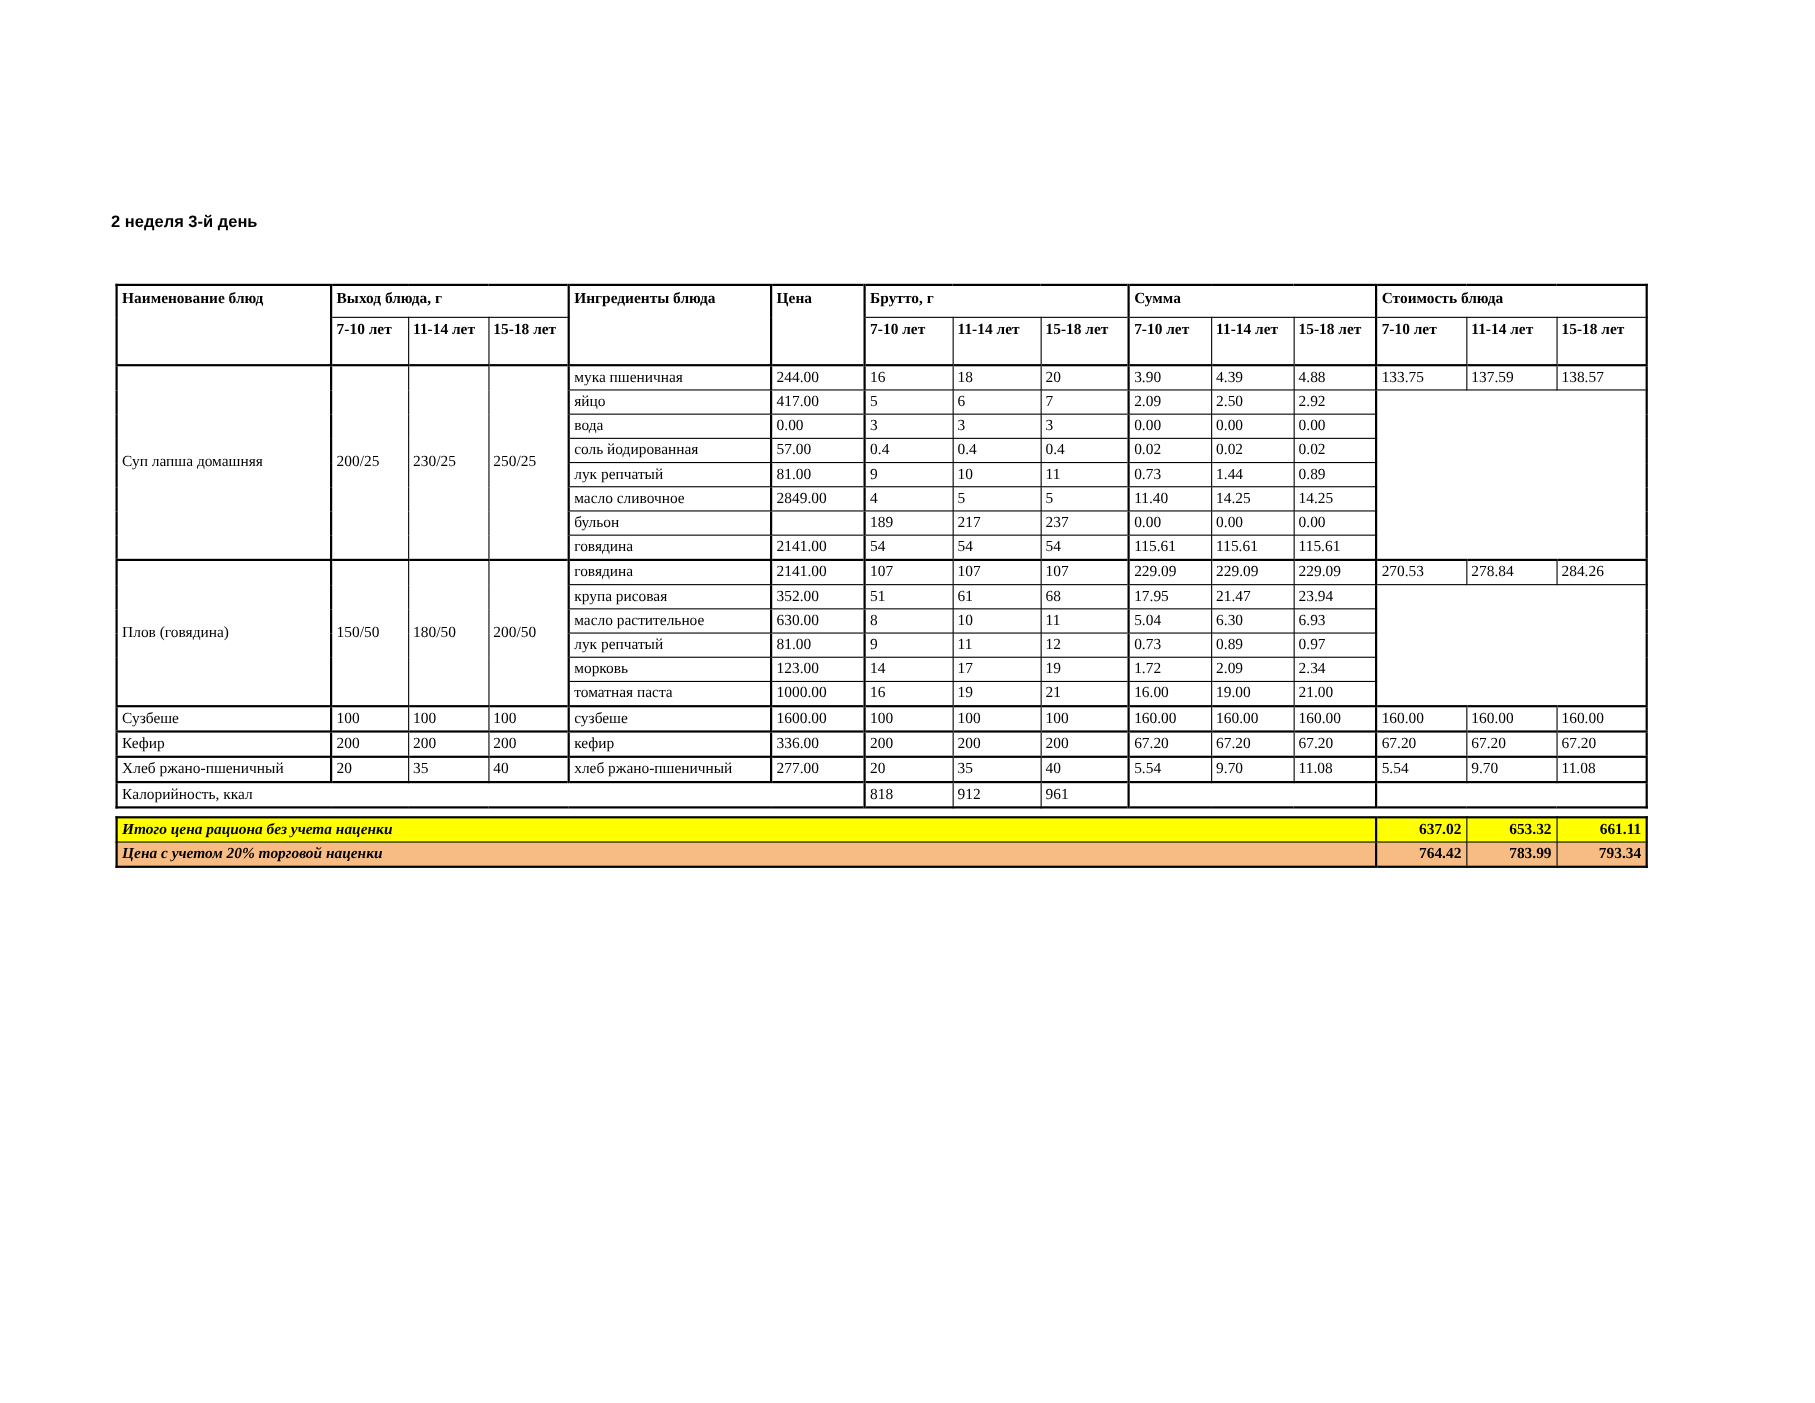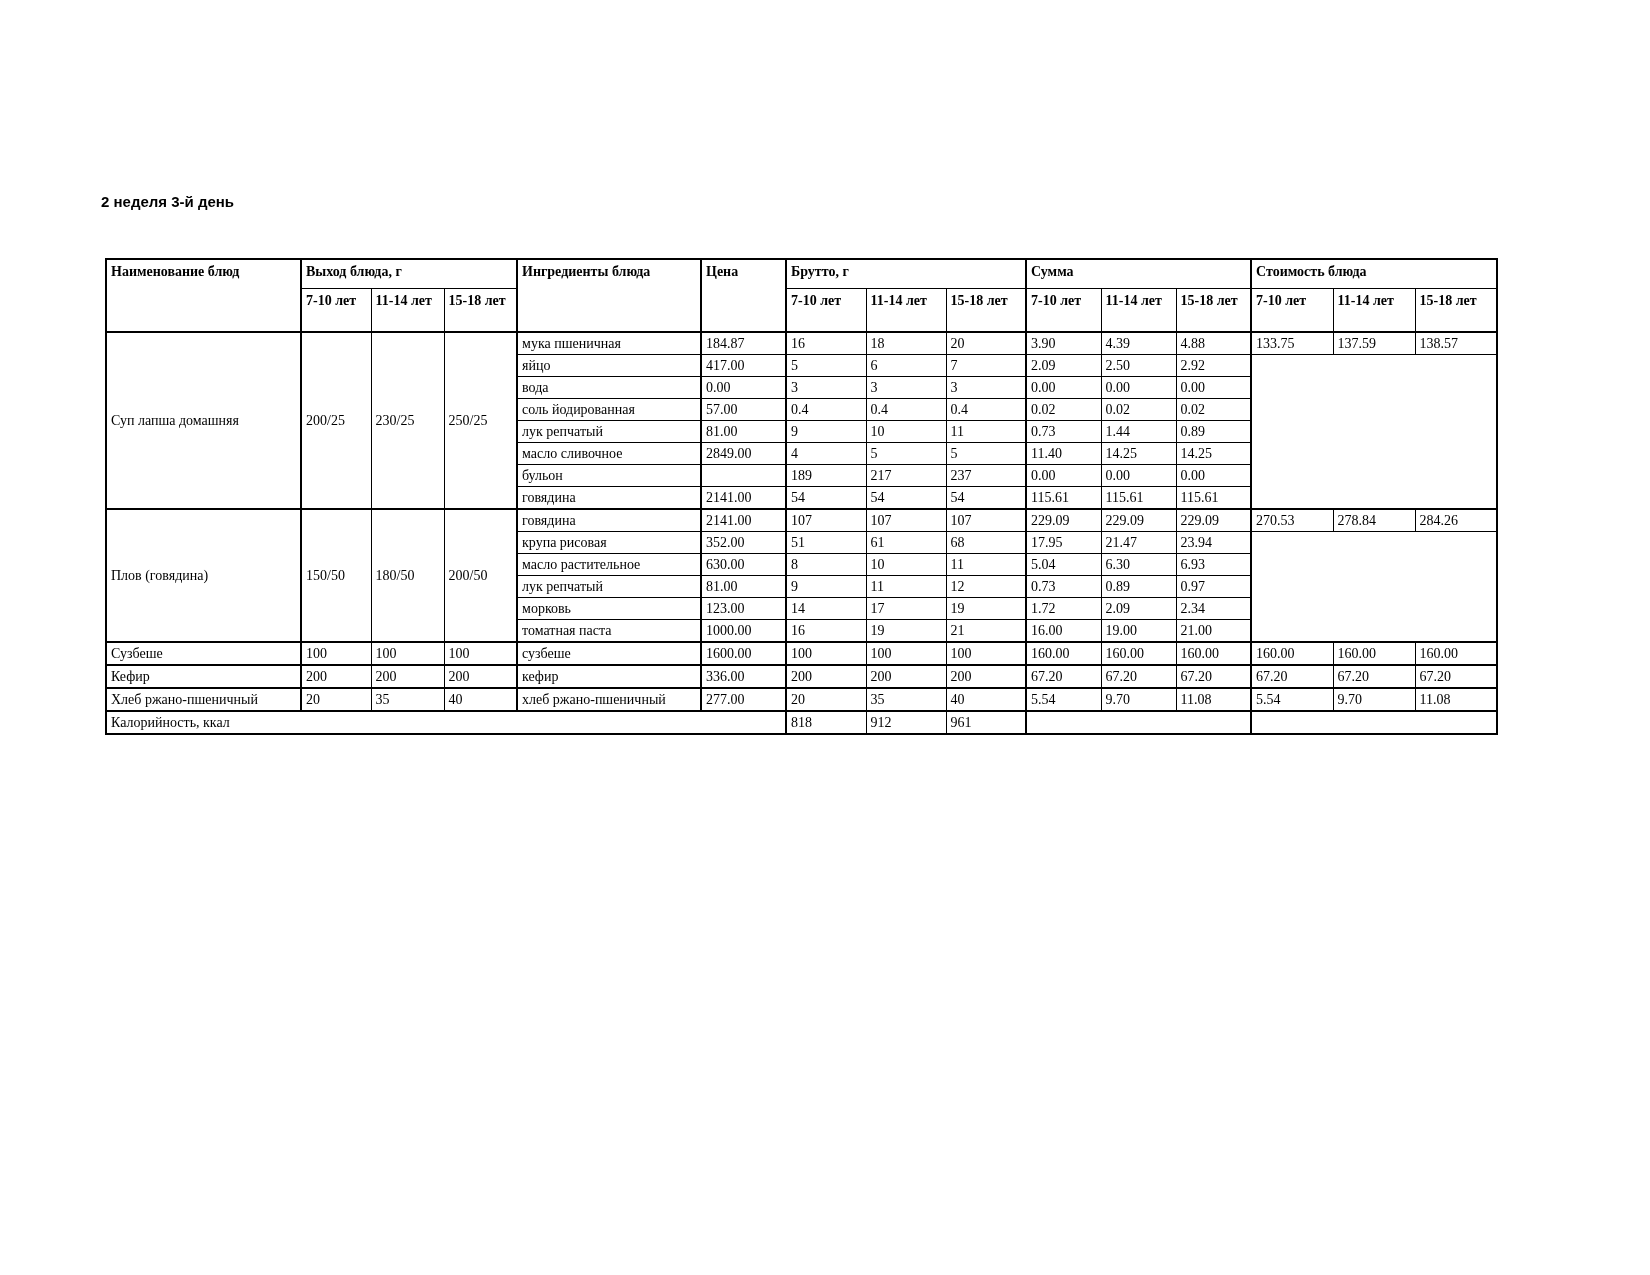--- a/index.html
+++ b/index.html
@@ -112,21 +112,21 @@
         <th>15-18 лет</th>
       </tr>
     </thead>
     <tbody>
         <tr>
           <td class="top bt" rowspan="8">Суп лапша домашняя</td>
           <td class="center top bt bl" rowspan="8">200/25</td>
           <td class="center top bt" rowspan="8">230/25</td>
           <td class="center top bt" rowspan="8">250/25</td>
           <td class="bl bt">мука пшеничная</td>
-          <td class="bl bt">184.87</td>
+          <td class="bl bt">244.00</td>
           <td class="num bl bt">16</td>
           <td class="num bt">18</td>
           <td class="num bt">20</td>
           <td class="num bl bt">3.90</td>
           <td class="num bt">4.39</td>
           <td class="num bt">4.88</td>
           <td class="num bt bl">133.75</td>
           <td class="num bt">137.59</td>
           <td class="num bt">138.57</td>
         </tr>
@@ -334,16 +334,28 @@
   </table>
 
   <table class="totals">
     <colgroup>
       <col style="width:1145px">
         <col style="width:82px">
         <col style="width:82px">
         <col style="width:82px">
     </colgroup>
     <tbody>
+        <tr style="background-color: rgb(255, 255, 0);">
+      <td class="t-label">Итого цена рациона без учета наценки</td>
+      <td class="num bl">637.02</td>
+      <td class="num">653.32</td>
+      <td class="num">661.11</td>
+    </tr>
+    <tr style="background-color: rgb(247, 188, 132);">
+      <td class="t-label">Цена с учетом 20% торговой наценки</td>
+      <td class="num bl">764.42</td>
+      <td class="num">783.99</td>
+      <td class="num">793.34</td>
+    </tr>
   </tbody>
     </table>
 
 </div>
 
 </body></html>

